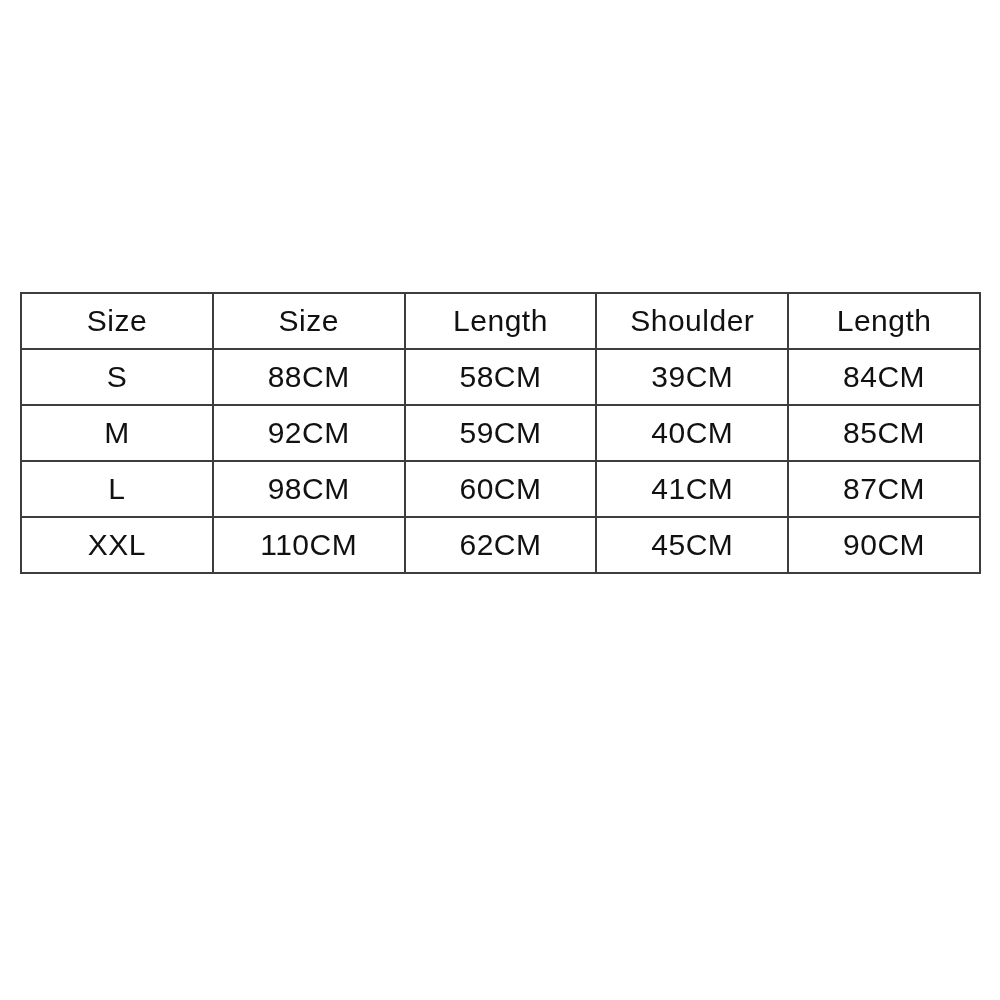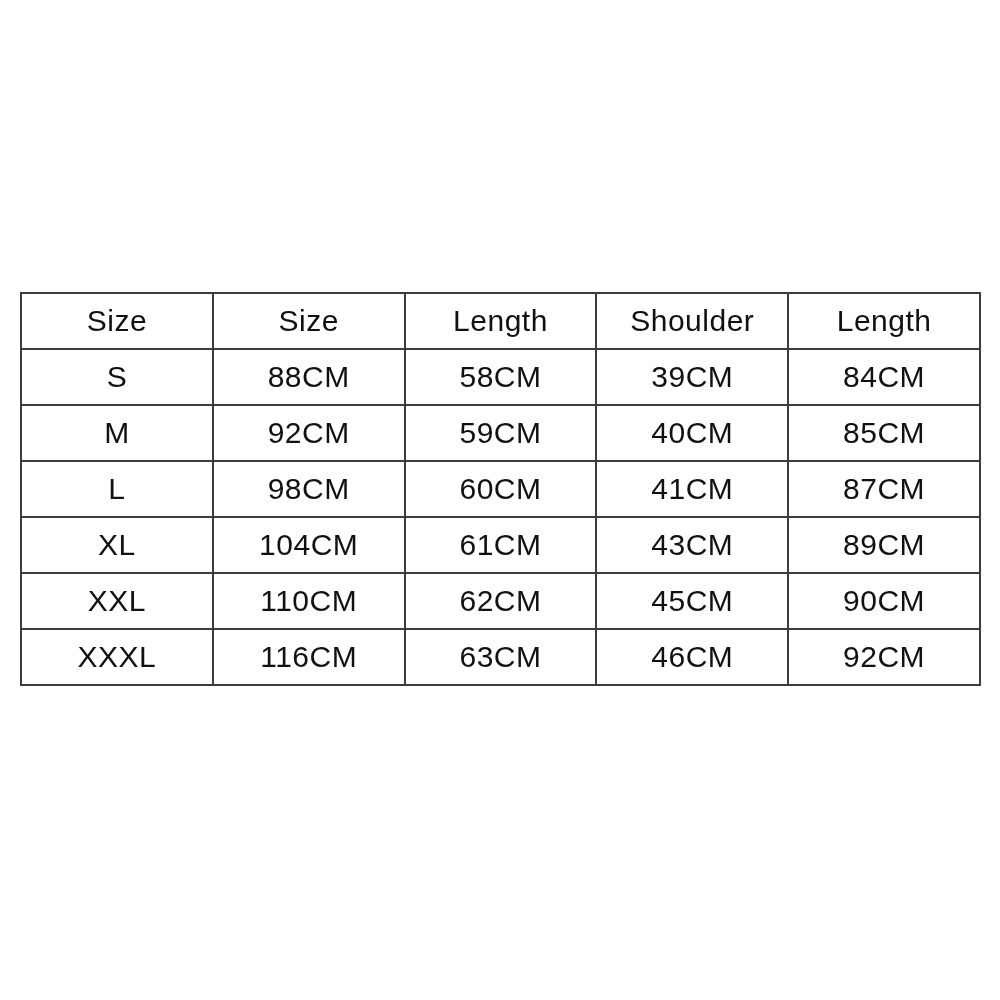--- a/index.html
+++ b/index.html
@@ -71,35 +71,21 @@
           <td>85CM</td>
         </tr>
         <tr>
           <td>L</td>
           <td>98CM</td>
           <td>60CM</td>
           <td>41CM</td>
           <td>87CM</td>
         </tr>
         <tr>
-          <td>XL</td>
-          <td>104CM</td>
-          <td>61CM</td>
-          <td>43CM</td>
-          <td>89CM</td>
-        </tr>
-        <tr>
           <td>XXL</td>
           <td>110CM</td>
           <td>62CM</td>
           <td>45CM</td>
           <td>90CM</td>
         </tr>
-        <tr>
-          <td>XXXL</td>
-          <td>116CM</td>
-          <td>63CM</td>
-          <td>46CM</td>
-          <td>92CM</td>
-        </tr>
       </tbody>
   </table>
 </div>
 
 </body></html>

